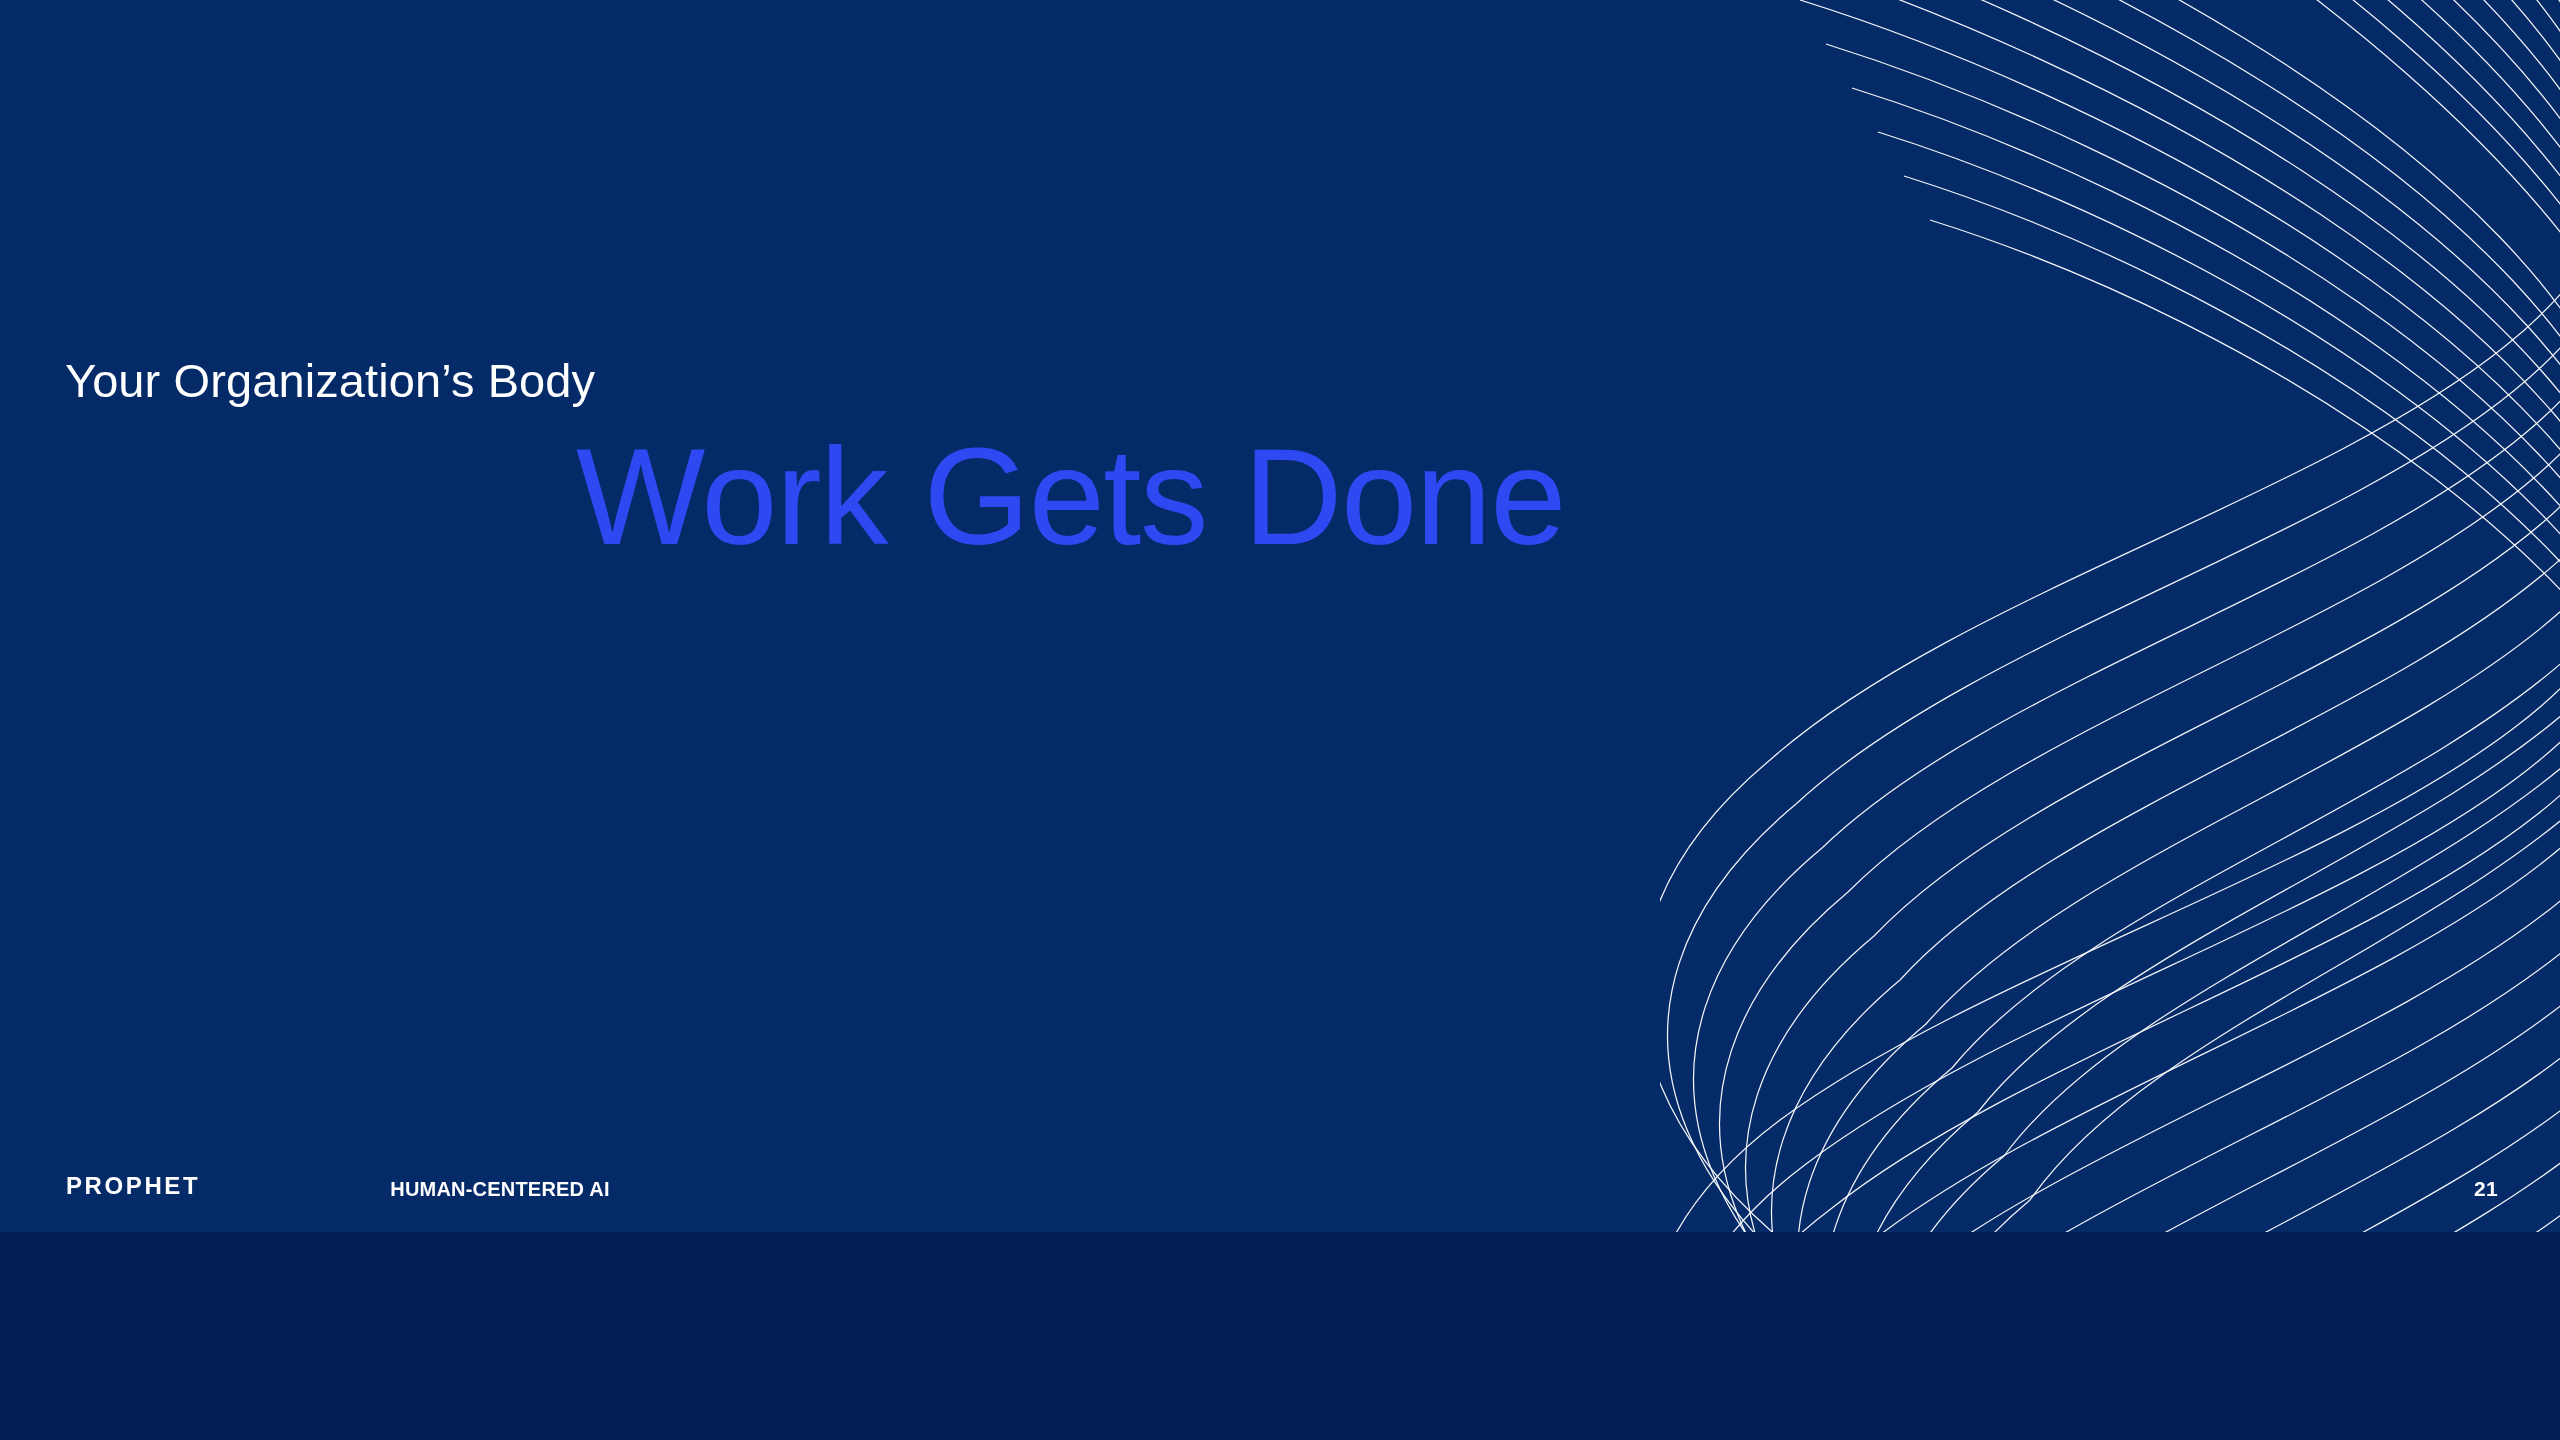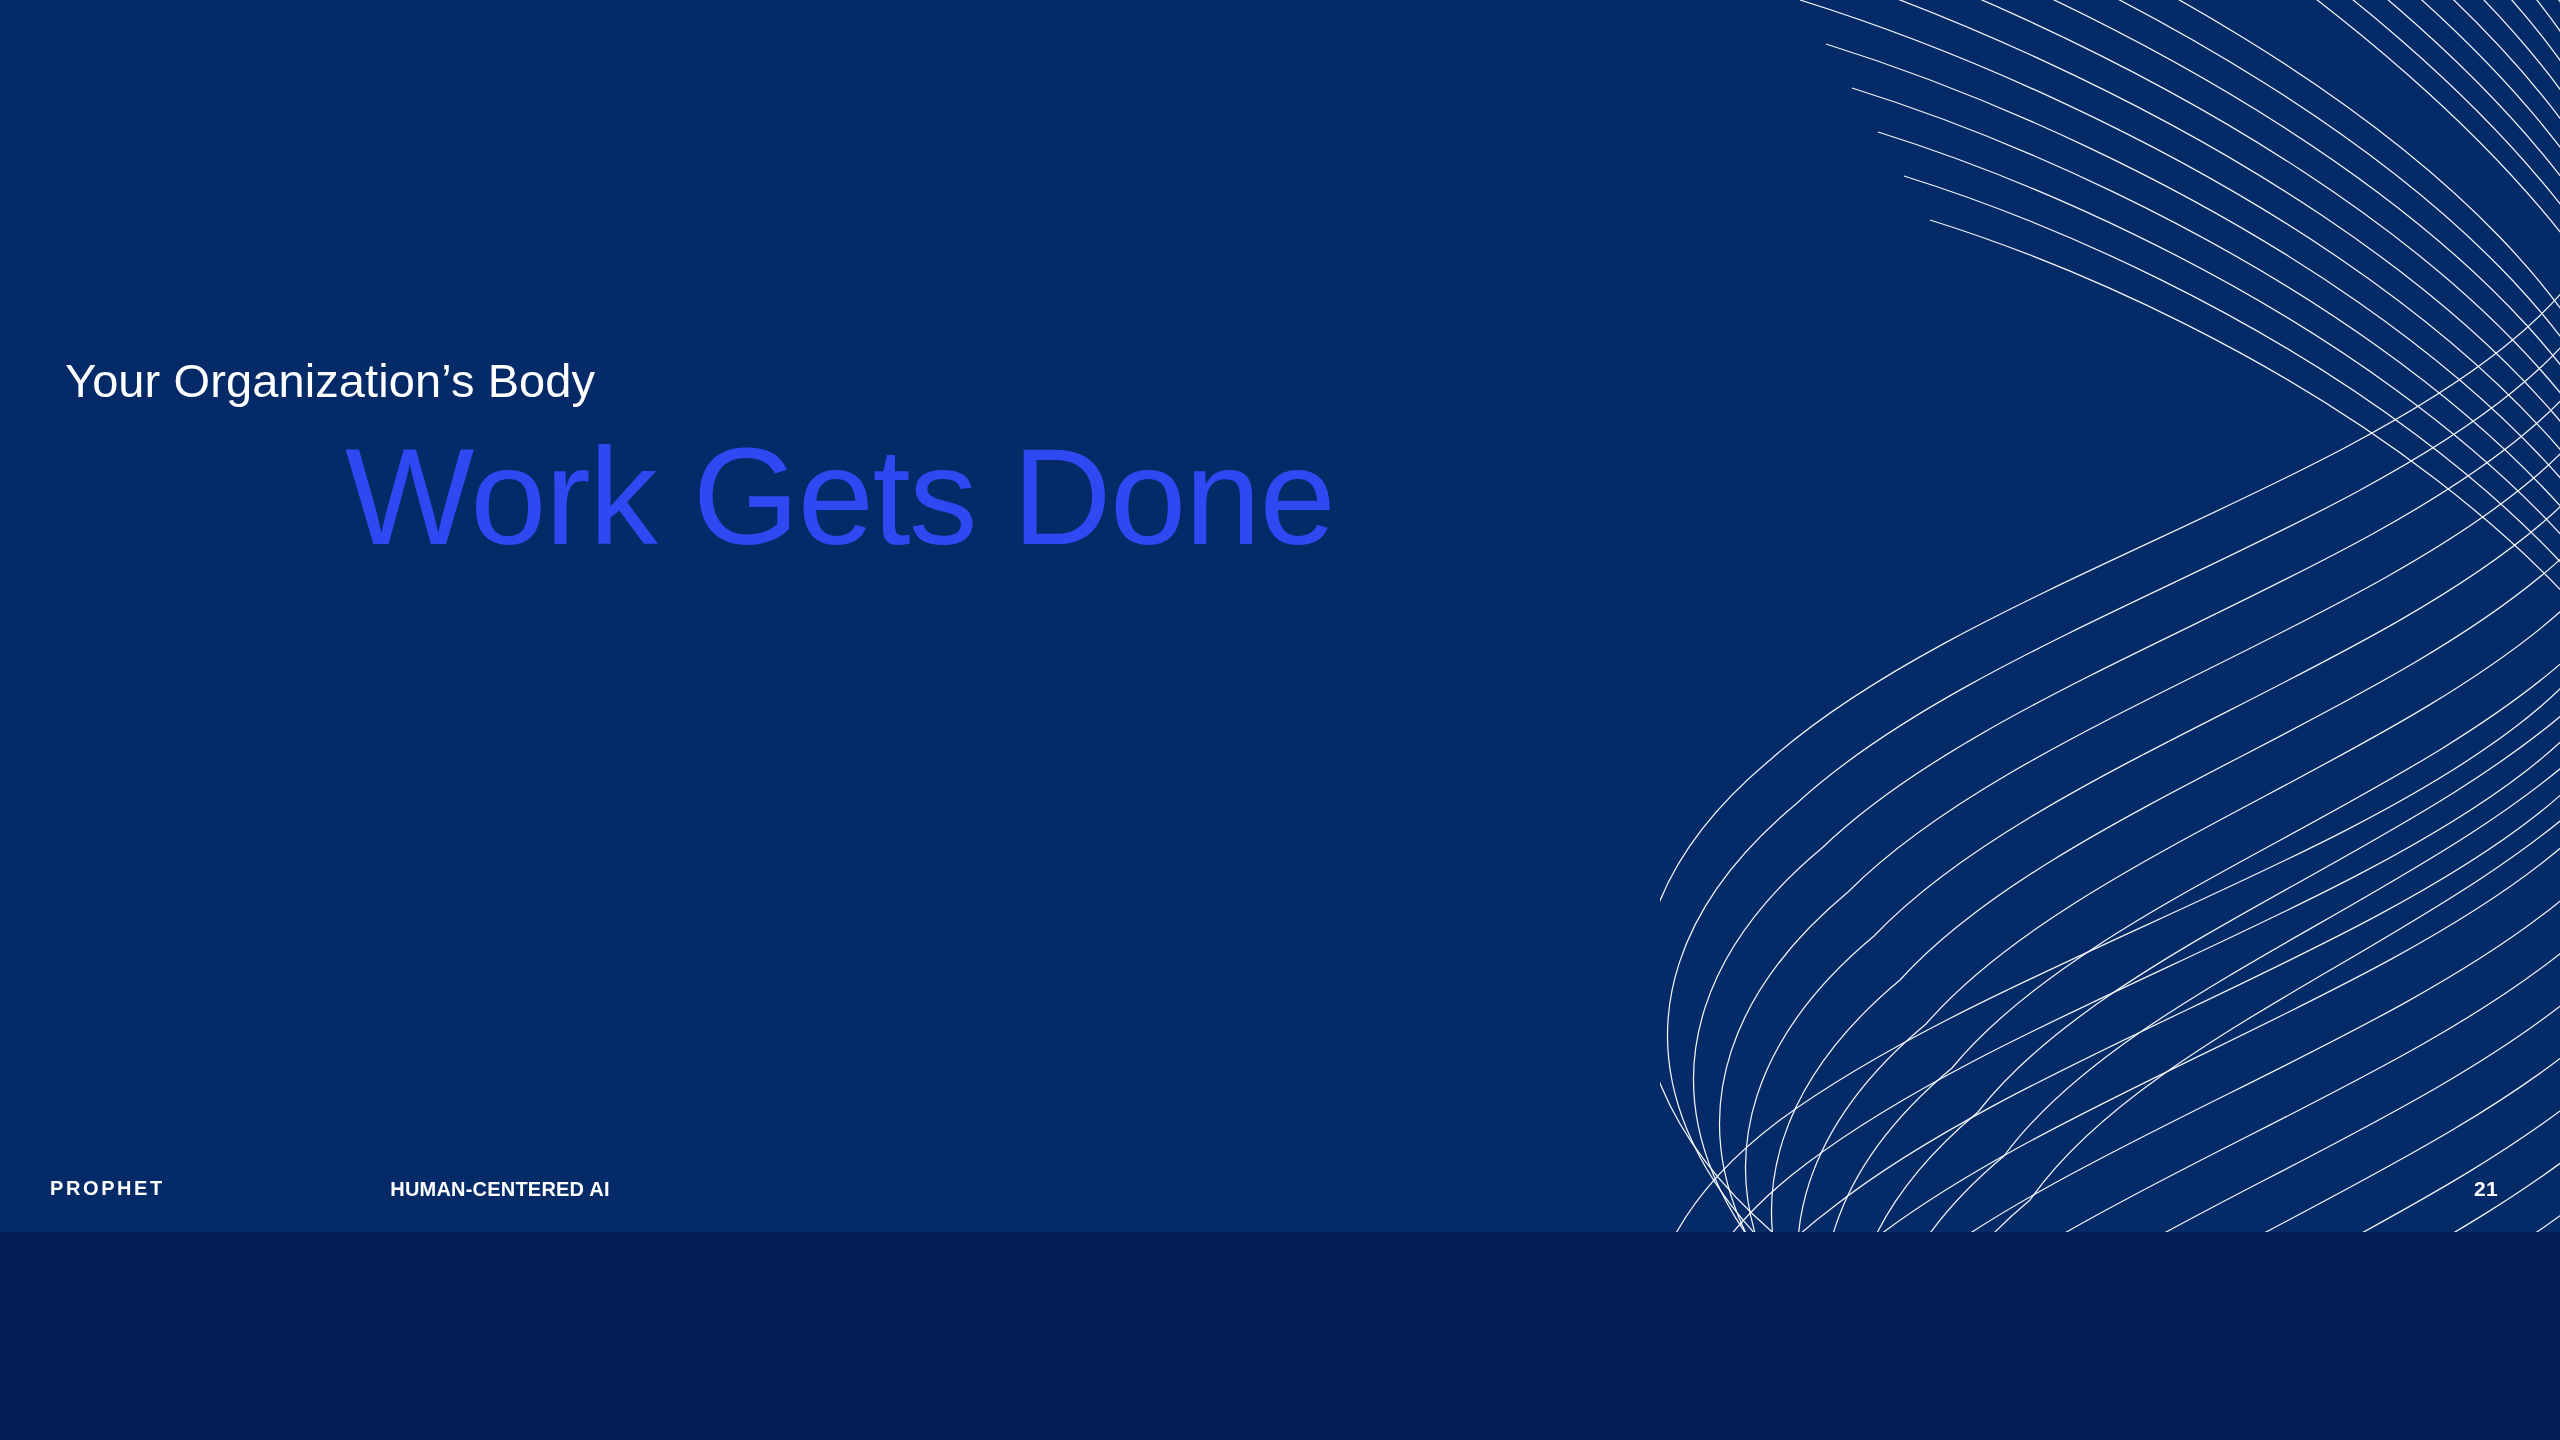--- a/index.html
+++ b/index.html
@@ -58,40 +58,40 @@
     font-size: 137px;
     line-height: 1.02;
     letter-spacing: -1.5px;
     white-space: nowrap;
   }
   .headline .line {
     display: block;
   }
   .headline .line-1 { text-align: left; }
   .headline .line-2 {
-    text-align: left;
+    text-align: right;
     padding-left: 280px;
   }
   .t-white { color: #ffffff; }
   .t-accent { color: #2f49f2; }
 
   
   .footer {
     position: absolute;
     left: 0;
     right: 0;
     bottom: 0;
     height: 96px;
   }
   .logo {
     position: absolute;
-    left: 50px;
+    left: 66px;
     bottom: 34px;
     color: #ffffff;
-    font-size: 20px;
+    font-size: 24px;
     font-weight: bold;
     letter-spacing: 2.6px;
     line-height: 1;
   }
   .footer-label {
     position: absolute;
     left: 0;
     right: 0;
     bottom: 33px;
     text-align: center;

